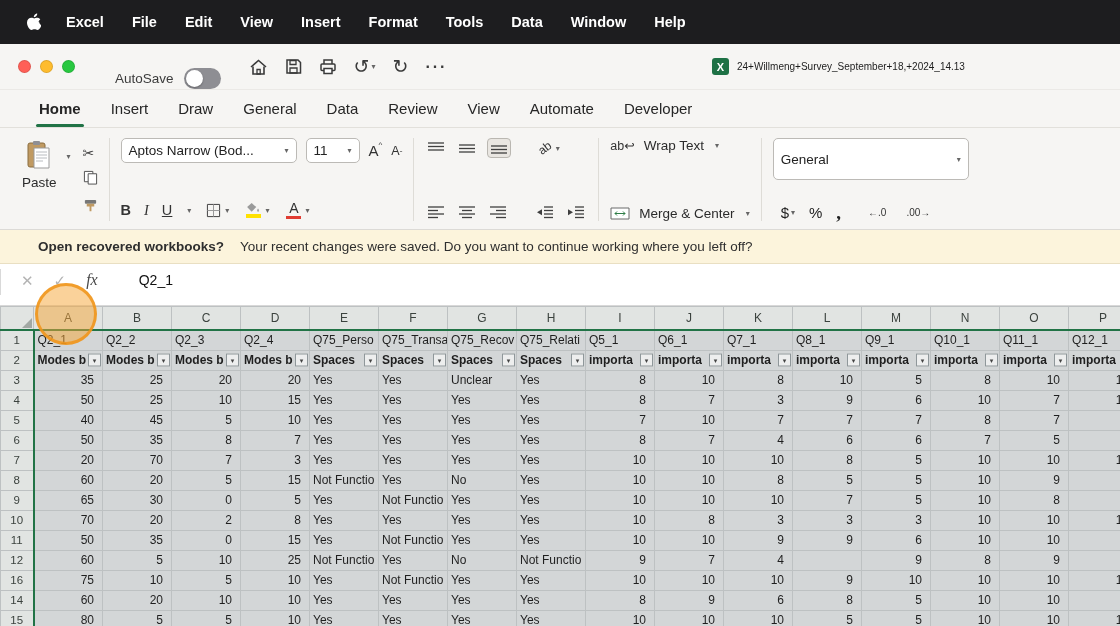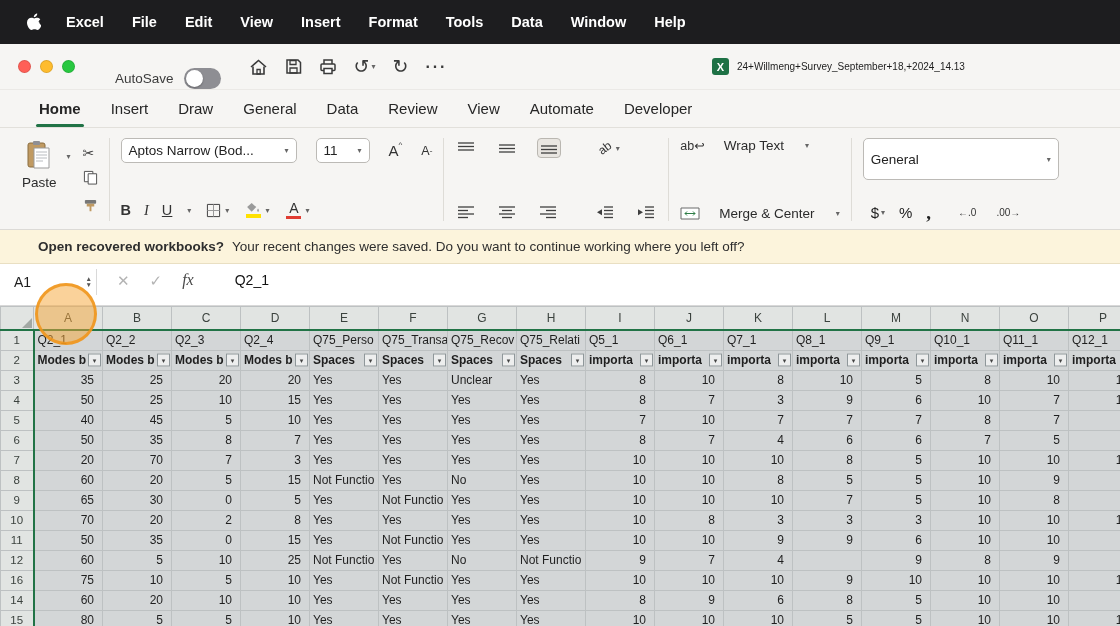--- a/index.html
+++ b/index.html
@@ -33,21 +33,21 @@
   
   .tabrow { height:38px; background:#f6f5f3; display:flex; align-items:flex-end; padding-left:24px; border-bottom:1px solid #e2e0db; }
   .rtab { padding:0 15px 10px; font-size:15px; color:#262626; position:relative; white-space:nowrap; }
   .rtab.active { font-weight:700; }
   .rtab.active::after { content:""; position:absolute; left:12px; right:12px; bottom:0; height:3px; background:#217346; border-radius:2px; }
 
   
   .ribbon { height:102px; background:#f6f5f3; border-bottom:1px solid #dcdad6; display:flex; align-items:stretch; padding:10px 0 8px 16px; }
   .vsep { width:1px; background:#dedcd7; margin:0 11px; }
   .rgroup { display:flex; flex-direction:column; justify-content:space-between; }
-  .rrow { display:flex; align-items:center; gap:19px; }
+  .rrow { display:flex; align-items:center; gap:9px; }
 
   .clipwrap { display:flex; gap:12px; }
   .paste { position:relative; display:flex; flex-direction:column; align-items:center; gap:5px; padding:2px 14px 0 6px; }
   .paste .chev { position:absolute; right:0; top:14px; }
   .plabel { font-size:13.5px; color:#2b2b2b; }
   .clipcol { display:flex; flex-direction:column; justify-content:space-around; padding-top:2px; }
   .sic { font-size:14px; color:#444; line-height:18px; }
 
   .combo { background:#fff; border:1px solid #bcbab6; border-radius:5px; height:25px; display:flex; align-items:center; padding:0 7px; font-size:13.5px; color:#222; white-space:nowrap; overflow:hidden; }
   .combo .chev { margin-left:auto; padding-left:5px; }
@@ -70,21 +70,21 @@
   .fillic { display:flex; flex-direction:column; align-items:center; }
   .ab-rot { display:inline-block; transform:rotate(-38deg); font-size:12px; color:#333; }
   .ab2 { font-size:12.5px; color:#333; }
   .wlabel { font-size:13.5px; color:#2b2b2b; white-space:nowrap; }
   .nfmt { font-size:15px; color:#222; display:flex; align-items:center; }
   .nfmt.comma { font-family:"Liberation Serif", serif; font-size:19px; font-weight:700; line-height:10px; }
   .decbtn { font-size:10px; color:#333; border-radius:3px; padding:3px 3px; white-space:nowrap; }
   .numg .rrow.r2 { gap:14px; padding-left:8px; }
 
   
-  .notif { height:34px; background:#fcf4dc; border-bottom:1px solid #e9dfc2; display:flex; align-items:center; padding-left:38px; font-size:13.5px; color:#2e2e2e; }
+  .notif { height:34px; background:#fcf4dc; border-bottom:1px solid #e9dfc2; display:flex; align-items:center; padding-left:38px; font-size:13.5px; color:#2e2e2e;gap:8px; }
   .notif .nb { font-weight:700; margin-right:8px; }
 
   
   .formulabar { height:42px; background:#fff; border-bottom:1px solid #d8d8d8; display:flex; align-items:flex-start; position:relative; }
   .namebox { width:96px; display:flex; align-items:center; height:36px; padding-left:14px; font-size:14px; color:#1d1d1d; }
   .stepper { margin-left:auto; display:flex; flex-direction:column; align-items:center; line-height:6.5px; font-size:6.5px; color:#555; padding-right:4px; }
   .fdiv { width:1px; height:26px; background:#d9d9d9; margin-top:5px; }
   .fbx { font-size:15px; color:#b3b3b3; margin:8px 0 0 20px; }
   .fxsym { font-family:"Liberation Serif", serif; font-style:italic; font-size:16px; color:#4a4a4a; margin:7px 15px 0 20px; }
   .fval { font-size:14px; color:#111; margin:8px 0 0 26px; }
@@ -407,27 +407,20 @@
   </div>
 
 </div>
 
 <div class="notif">
   <span class="nb">Open recovered workbooks?</span>
   <span class="nt">Your recent changes were saved. Do you want to continue working where you left off?</span>
 </div>
 
 <div class="formulabar">
-  <div class="namebox">
-    <span>A1</span>
-    <span class="stepper">
-        <span>▲</span>
-        <span>▼</span>
-      </span>
-  </div>
   <div class="fdiv"></div>
   <span class="fbx">✕</span>
   <span class="fbx">✓</span>
   <span class="fxsym">fx</span>
   <span class="fval">Q2_1</span>
 </div>
 
 <div class="gridwrap">
   <table class="sheet" id="sheet">
       <colgroup>

